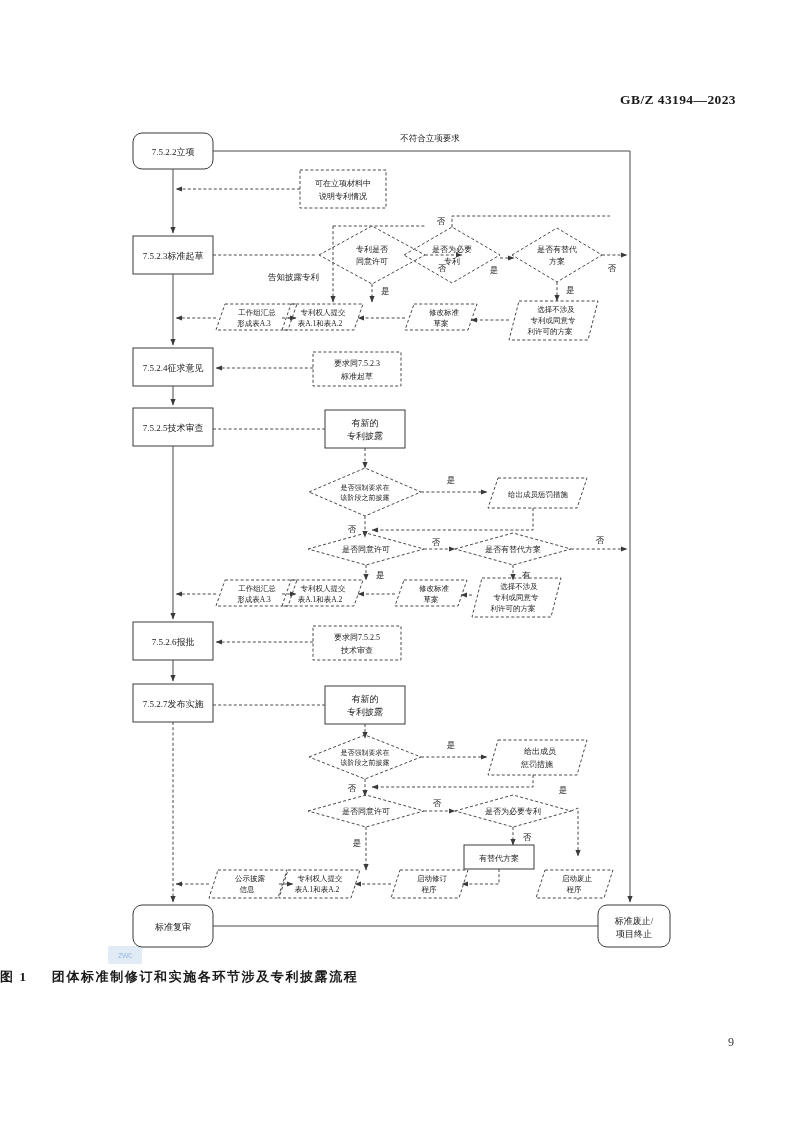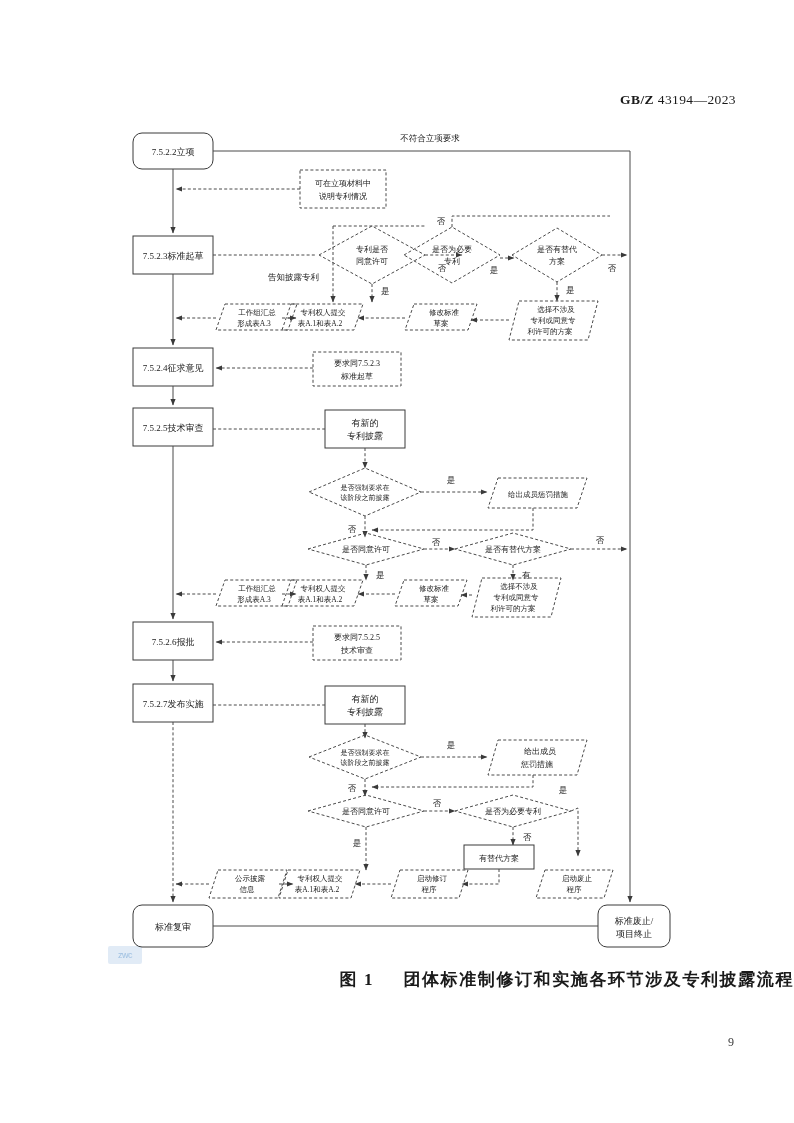--- a/index.html
+++ b/index.html
@@ -24,36 +24,36 @@
   .hdr {
     position: absolute;
     right: 58px;
     top: 92px;
     font-family: "Liberation Serif", "DejaVu Serif", serif;
     font-size: 13.5px;
     letter-spacing: 0.4px;
     font-weight: 700;
     white-space: nowrap;
   }
-  .hdr .num { font-weight: 400; }
+  .hdr .num { font-weight: 700; }
 
   svg#flow {
     position: absolute;
     left: 0;
     top: 0;
     width: 794px;
     height: 1123px;
   }
   .caption {
     position: absolute;
     left: 0;
     top: 968px;
     width: 794px;
-    text-align: right;
-    font-size: 17px;
+    text-align: left;
+    font-size: 13px;
     font-weight: 700;
     letter-spacing: 1.6px;
     font-family: "Liberation Serif", "DejaVu Serif", serif;
   }
   .pageno {
     position: absolute;
     right: 60px;
     top: 1035px;
     font-size: 12px;
     font-family: "Liberation Serif", "DejaVu Serif", serif;

